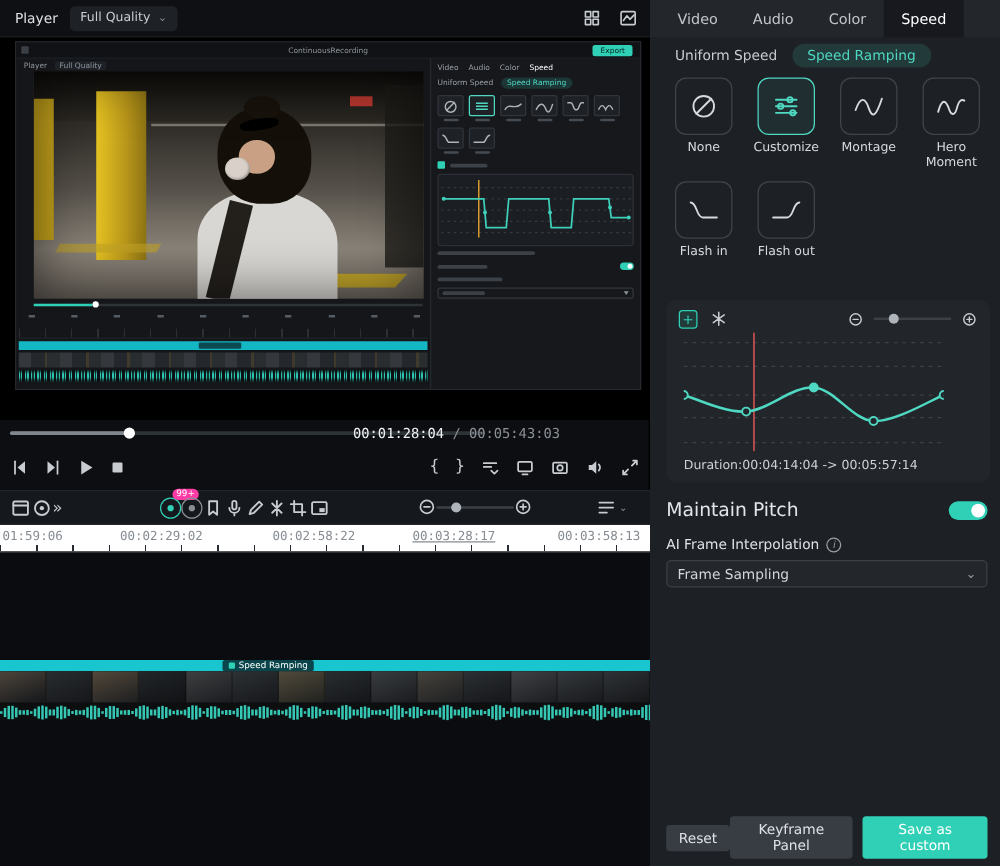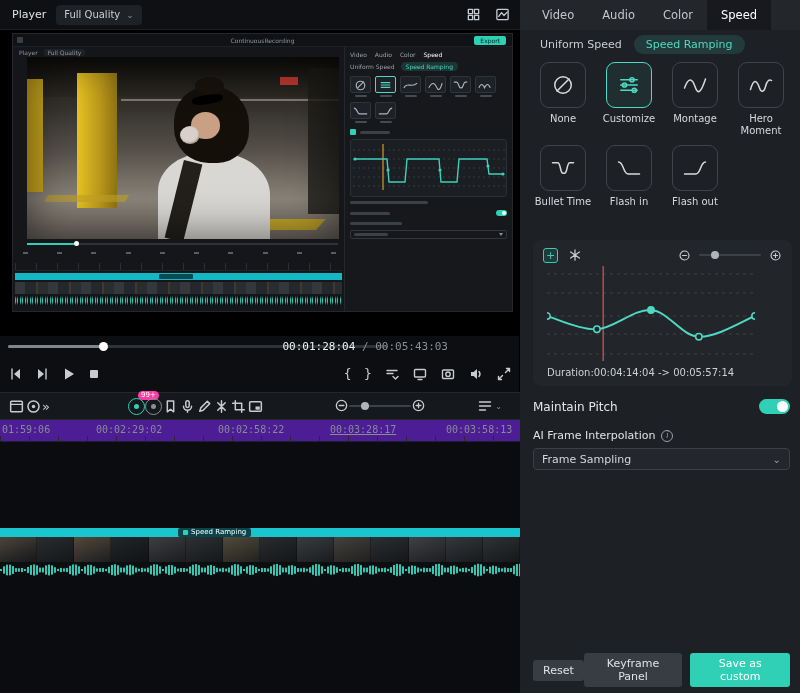--- a/index.html
+++ b/index.html
@@ -111,21 +111,21 @@
   .rec-ring { width:17px; height:17px; border:1.6px solid #2fd0b5; border-radius:50%; position:relative; }
   .rec-ring::after { content:""; position:absolute; left:4.6px; top:4.6px; width:5px; height:5px; background:#2fd0b5; border-radius:50%; }
   .badge { position:absolute; top:-7px; left:10px; background:#ff3ba5; color:#fff; font-size:7px; line-height:9px; padding:0 3px; border-radius:5px; }
   .gray-ring { width:17px; height:17px; border:1.6px solid #8b9096; border-radius:50%; position:relative; }
   .gray-ring::after { content:""; position:absolute; left:4.6px; top:4.6px; width:5px; height:5px; background:#8b9096; border-radius:50%; }
   .zoom-track { width:62px; height:2px; background:#3c4147; border-radius:1px; position:relative; }
   .zoom-knob { position:absolute; left:12px; top:-3px; width:8px; height:8px; background:#aeb4ba; border-radius:50%; }
   .layers-chev { font-size:8px; color:#8b9096; margin-left:2px; }
 
   
-  .ruler { position:absolute; top:420px; left:0; width:556px; height:22px; background:#4c1d95; border-bottom:1px solid #1e2126; }
+  .ruler { position:absolute; top:420px; left:0; width:556px; height:22px; background:#ffffff; border-bottom:1px solid #1e2126; }
   .ruler::after { content:""; position:absolute; bottom:0; left:0; right:0; height:5px; background:repeating-linear-gradient(90deg,#262a2f 0 1px,transparent 1px 29px); }
   .ruler span { position:absolute; top:4px; font-size:10px; color:#868c92; font-family:"DejaVu Sans Mono", monospace; }
 
   
   .tracks { position:absolute; top:442px; left:0; width:520px; height:251px; background:#0a0c0f; }
   .speed-track { position:absolute; top:86px; left:0; width:520px; height:9px; background:#19c6cf; }
   .clip-chip { position:absolute; left:178px; top:0; height:9px; background:rgba(8,58,64,.92); border-radius:2px; display:flex; align-items:center; gap:3px; padding:0 5px; }
   .clip-chip span { font-size:7px; color:#fff; line-height:9px; white-space:nowrap; }
   .chip-ic { width:5px; height:5px; background:#2fd0b5; border-radius:1px; }
   .thumb-strip { position:absolute; top:95px; left:0; width:520px; height:25px; display:flex; }
@@ -152,21 +152,21 @@
   .graph-panel { position:absolute; top:240px; left:13px; width:259px; height:146px; background:#22262b; border-radius:8px; }
   .gp-head { position:absolute; top:7px; left:10px; right:10px; height:16px; display:flex; align-items:center; gap:10px; }
   .kf-add { width:15px; height:15px; border:1px solid #2fd0b5; background:rgba(47,208,181,.12); color:#2fd0b5; border-radius:3px; font-size:11px; line-height:13px; text-align:center; }
   .gp-right { margin-left:auto; display:flex; align-items:center; gap:8px; }
   .graph-svg { position:absolute; left:14px; top:26px; }
   .graph-ylabels { position:absolute; left:226px; top:26px; width:30px; height:95px; }
   .graph-ylabels span { position:absolute; left:0; font-size:9px; color:#8b9196; }
   .duration { position:absolute; left:14px; bottom:8px; font-size:10px; color:#cdd1d5; }
 
   .row-maintain { position:absolute; top:399px; left:13px; right:10px; display:flex; align-items:center; justify-content:space-between; }
-  .row-maintain > span { font-size:12px; color:#e3e6e9; }
+  .row-maintain > span { font-size:15px; color:#e3e6e9; }
   .toggle { width:31px; height:15px; border-radius:8px; background:#2fd0b5; position:relative; }
   .toggle i { position:absolute; right:2px; top:2px; width:11px; height:11px; background:#fff; border-radius:50%; }
   .row-ai { position:absolute; top:429px; left:13px; display:flex; align-items:center; gap:6px; font-size:11px; color:#dfe2e6; }
   .info { width:12px; height:12px; border:1px solid #9aa0a6; border-radius:50%; color:#9aa0a6; font-size:8px; line-height:10px; text-align:center; font-style:italic; }
   .select { position:absolute; top:448px; left:13px; right:10px; height:22px; background:#23262b; border:1px solid #3b4046; border-radius:4px; display:flex; align-items:center; justify-content:space-between; padding:0 8px; font-size:11px; color:#d3d7db; }
   .select .chev { color:#9aa0a6; font-size:10px; }
 
   .panel-footer { position:absolute; bottom:6px; left:13px; right:10px; display:flex; align-items:center; }
   .btn { border:none; font-family:inherit; font-size:11px; color:#dfe2e6; background:#383d44; border-radius:3px; padding:4px 10px; cursor:default; }
   .btn.kf { margin-left:auto; }
@@ -748,28 +748,20 @@
         <div class="pbox">
             <svg class="pcurve" width="30" height="30" viewBox="0 0 40 40">
               <path d="M6 26C10 12 14 12 18 24C20 30 24 30 26 22C28 14 31 12 34 14"></path>
             </svg>
           </div>
         <div class="plabel">Hero Moment</div>
       </div>
       <div class="preset">
         <div class="pbox">
             <svg class="pcurve" width="30" height="30" viewBox="0 0 40 40">
-              <path d="M6 13h7c4 0 3 14 7 14h2c4 0 3-14 7-14h5"></path>
-            </svg>
-          </div>
-        <div class="plabel">Bullet Time</div>
-      </div>
-      <div class="preset">
-        <div class="pbox">
-            <svg class="pcurve" width="30" height="30" viewBox="0 0 40 40">
               <path d="M6 12c7 0 6 16 13 16h15"></path>
             </svg>
           </div>
         <div class="plabel">Flash in</div>
       </div>
       <div class="preset">
         <div class="pbox">
             <svg class="pcurve" width="30" height="30" viewBox="0 0 40 40">
               <path d="M6 28h15c7 0 6-16 13-16"></path>
             </svg>

